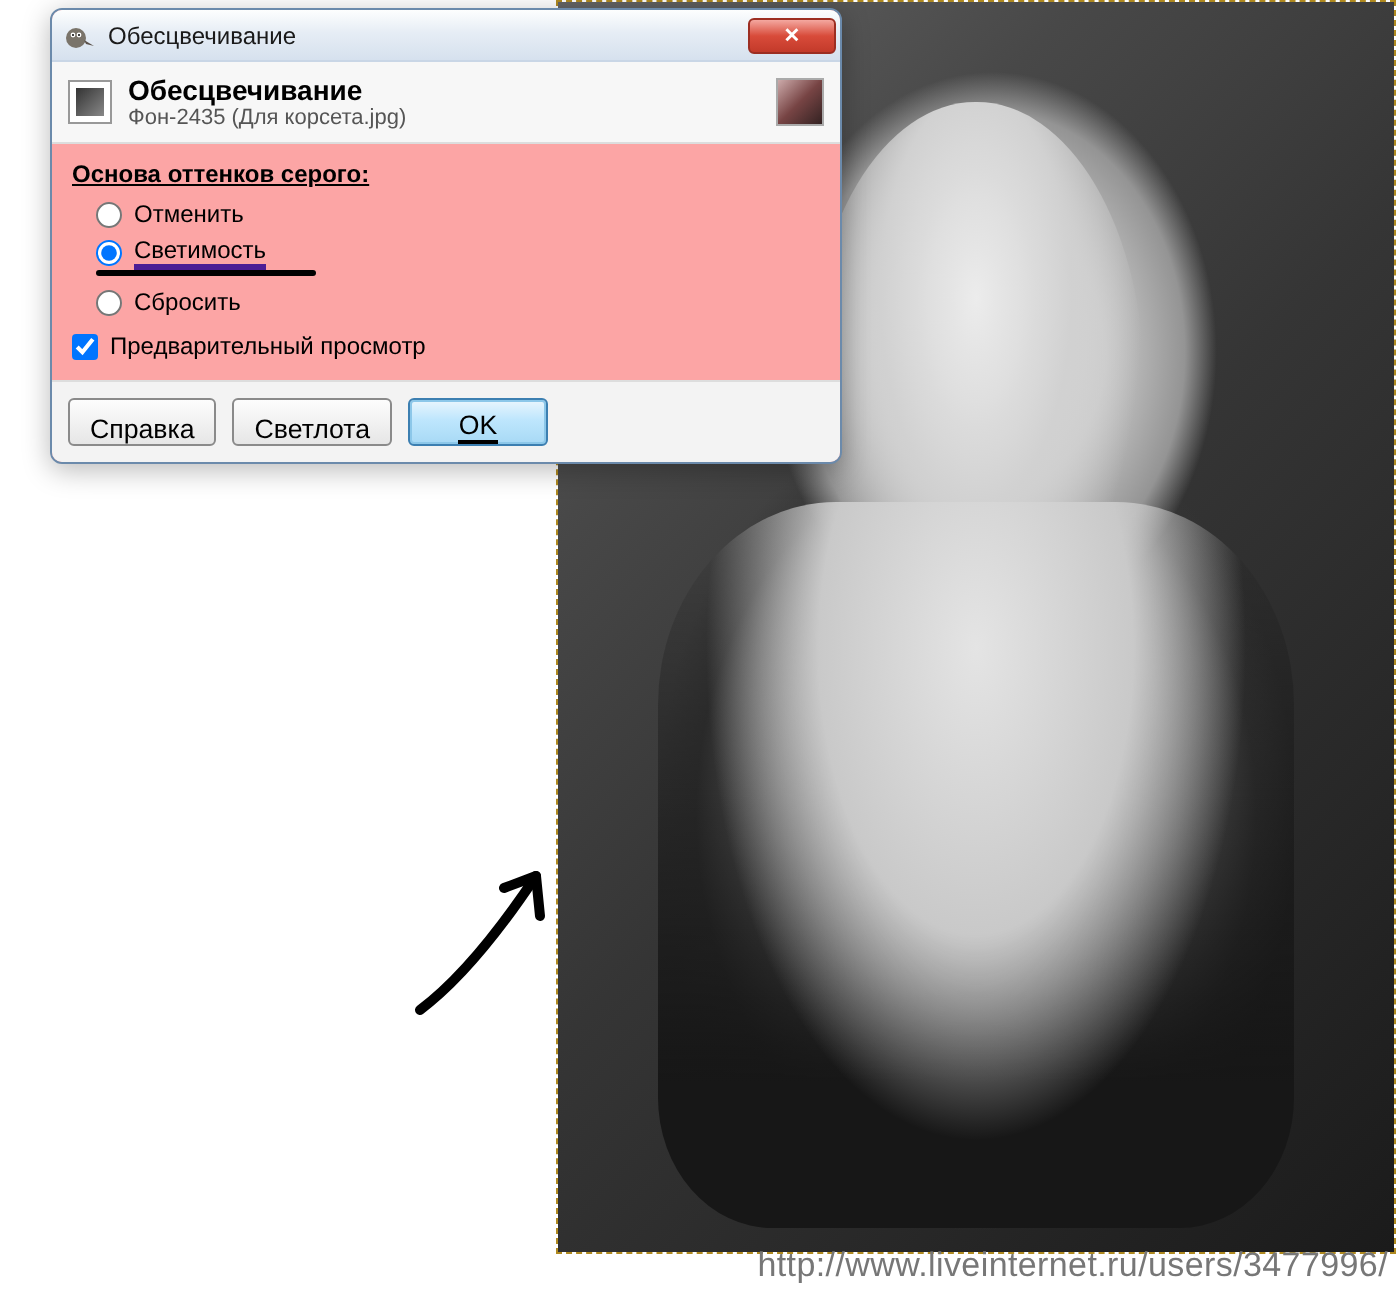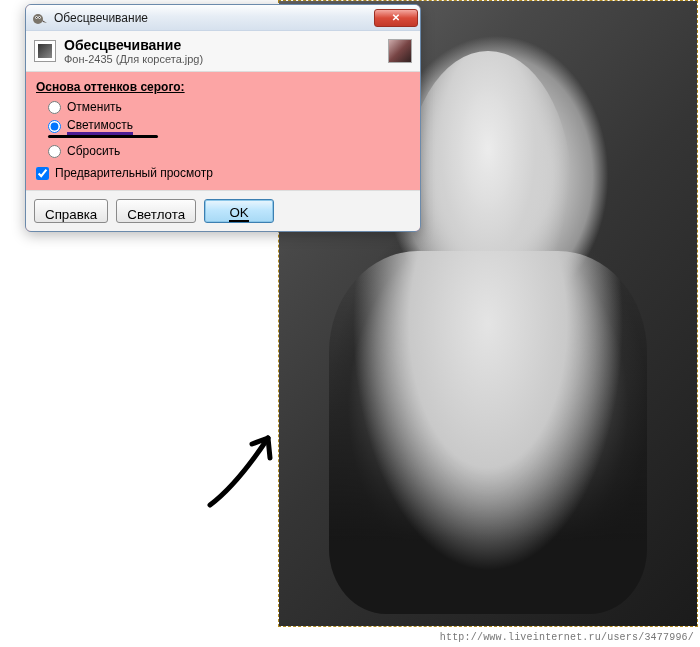--- a/index.html
+++ b/index.html
@@ -161,22 +161,22 @@
     display:flex; align-items:flex-end; justify-content:center;
   }
   .btn.default {
     border:1px solid #3c7fb1;
     background:linear-gradient(#eaf6fd,#bee6fd 45%,#a7d9f5);
     box-shadow:0 0 0 1px #8cc7e9 inset;
   }
   .btn .ul { border-bottom:2px solid #000; }
   .watermark {
     position:absolute; right:6px; bottom:4px;
-    font-size:10px; color:#777;
-    font-family: Liberation Mono, monospace;
+    font-size:17px; color:#777;
+    font-family: Liberation Sans, sans-serif;
     letter-spacing:.2px;
   }
 </style>
 </head>
 <body>
 
 <div class="canvas-area">
   <div class="portrait"></div>
   <div class="selection"></div>
 </div>

